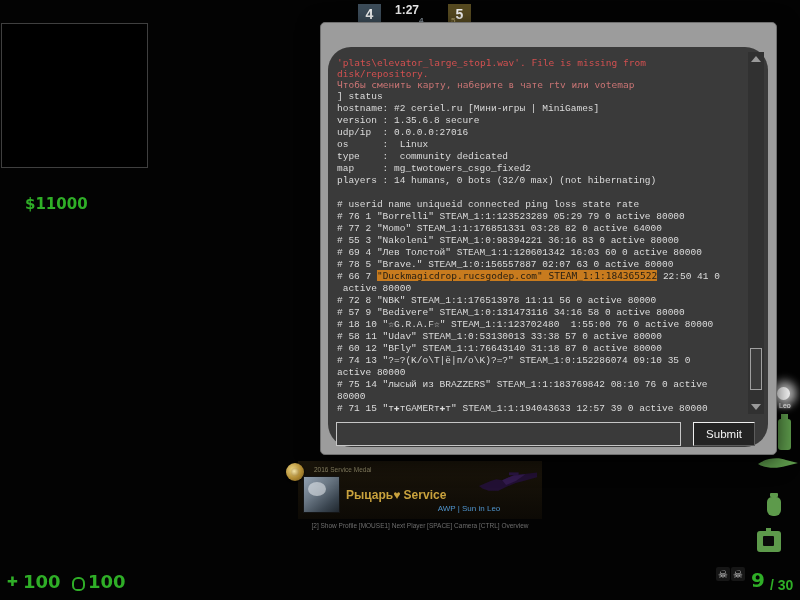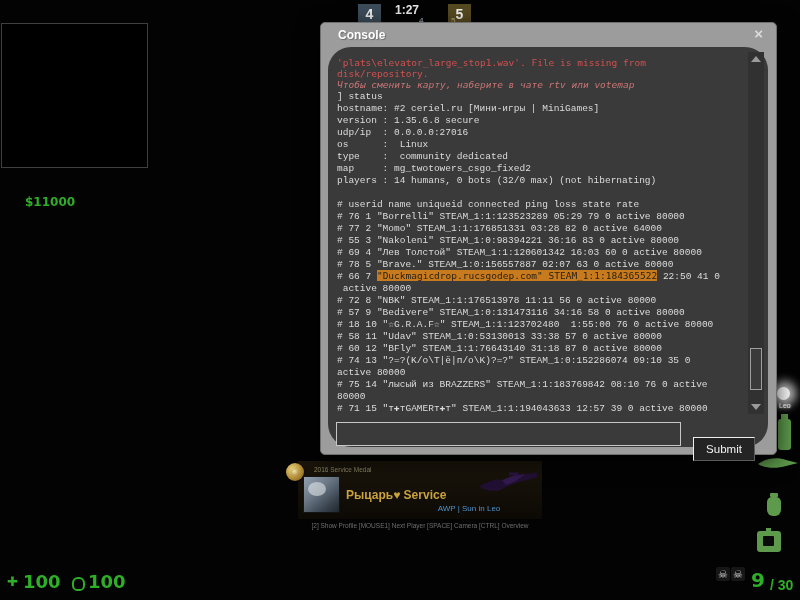--- a/index.html
+++ b/index.html
@@ -1,21 +1,21 @@
 <!DOCTYPE html>
 <html style="--hud-green: #2fae27; --name-gold: #c9a23d; --skin-blue: #4f94cc; --radio-blue: #bdd0e0; --error: #d25050; --notice: #c87474; --ctext: #dcdcdc; --hl-bg: #c87b1e; --hl-fg: #2a2113;"><head>
 <meta charset="utf-8">
 <style>
   html,body{margin:0;padding:0;background:#000;}
   .stage{position:relative;width:800px;height:600px;background:#030303;overflow:hidden;
          font-family:"Liberation Sans",sans-serif;}
 
   
   .radar{position:absolute;left:1px;top:23px;width:145px;height:143px;border:1px solid #3f3f3f;background:#000;}
-  .money{position:absolute;left:25px;top:195px;font-size:12px;font-weight:bold;color:var(--hud-green);
+  .money{position:absolute;left:25px;top:195px;font-size:15px;font-weight:bold;color:var(--hud-green);
          font-family:"DejaVu Sans",sans-serif;}
   .ct-badge{position:absolute;left:358px;top:4px;width:23px;height:21px;background:#3c4c59;
             color:#f2f2f2;font-weight:bold;font-size:14px;text-align:center;line-height:21px;}
   .t-badge{position:absolute;left:448px;top:4px;width:23px;height:21px;background:#564a20;
            color:#f2f2f2;font-weight:bold;font-size:14px;text-align:center;line-height:21px;}
   .timer{position:absolute;left:388px;top:3px;width:38px;text-align:center;color:#e8e8e8;
          font-weight:bold;font-size:12px;}
   .alive-ct{position:absolute;left:419px;top:16px;font-size:8px;font-weight:bold;color:#8b97a1;}
   .alive-t{position:absolute;left:451px;top:16px;font-size:8px;font-weight:bold;color:#a3945f;}
 
@@ -75,34 +75,34 @@
                   border:1px solid #6f6f6f;border-radius:5px;box-sizing:border-box;
                   box-shadow:0 6px 22px rgba(0,0,0,.75);z-index:10;}
   .titlebar{position:relative;height:24px;}
   .title{position:absolute;left:17px;top:5px;font-size:12px;font-weight:bold;color:#fff;
          text-shadow:1px 1px 1px rgba(0,0,0,.3);}
   .close{position:absolute;right:13px;top:2px;font-size:15px;font-weight:bold;color:#d9dcde;cursor:pointer;}
   .panel{position:absolute;left:7px;right:8px;top:24px;bottom:7px;background:#3a3a3a;border-radius:23px;}
   .output{position:absolute;left:9px;top:10px;width:404px;height:357px;overflow:hidden;
           font-family:"DejaVu Sans Mono",monospace;font-size:9.5px;line-height:11px;white-space:pre;
           color:var(--ctext);}
-  .c-error{color:var(--error);} .c-notice{color:var(--notice);font-style:italic;} .c-text{color:var(--ctext);font-family:Liberation Mono, monospace;}
+  .c-error{color:var(--error);} .c-notice{color:var(--notice);} .c-text{color:var(--ctext);font-family:Liberation Mono, monospace;}
   .c-hl{background:var(--hl-bg);color:var(--hl-fg);}
   .scrollbar{position:absolute;right:4px;top:5px;width:16px;height:362px;background:#313131;}
   .sb-up{position:absolute;top:4px;left:3px;width:0;height:0;
          border-left:5px solid transparent;border-right:5px solid transparent;border-bottom:6px solid #9a9a9a;}
   .sb-down{position:absolute;bottom:4px;left:3px;width:0;height:0;
            border-left:5px solid transparent;border-right:5px solid transparent;border-top:6px solid #9a9a9a;}
   .sb-thumb{position:absolute;left:2px;top:296px;width:10px;height:40px;border:1px solid #9f9f9f;background:#3a3a3a;}
   .cmd{position:absolute;left:8px;top:375px;width:345px;height:24px;box-sizing:border-box;
        background:#3a3a3a;border:1px solid #c6c6c6;color:#e8e8e8;
        font-family:"DejaVu Sans Mono",monospace;font-size:11px;padding:0 4px;outline:none;}
   .submit{position:absolute;left:365px;top:375px;width:62px;height:24px;background:#242424;
           border:1px solid;border-color:#efefef #5c5c5c #5c5c5c #efefef;color:#f2f2f2;
-          font-size:11.5px;font-family:"Liberation Sans",sans-serif;cursor:pointer;margin-top:15px;}
+          font-size:11.5px;font-family:"Liberation Sans",sans-serif;cursor:pointer;}
 </style>
 </head>
 <body>
 
 <div class="stage">
 
   <div class="radar"></div>
   <div class="money">$11000</div>
 
   <div class="ct-badge">4</div>
@@ -145,24 +145,20 @@
         <polygon points="2,16 14,11 20,9 26,10 38,5 62,2 62,7 48,11 40,13 30,17 22,21 12,21 6,19" fill="#221034"></polygon>
         <polygon points="26,10 38,5 50,4 40,11 30,15" fill="#321a4e"></polygon>
         <rect x="33" y="2" width="10" height="3" fill="#2a1542"></rect>
       </svg>
     </div>
     <div class="spec-skin">AWP | Sun in Leo</div>
   </div>
   <div class="spec-hints">[2] Show Profile  [MOUSE1] Next Player [SPACE] Camera  [CTRL] Overview</div>
 
   <div class="console-window">
-    <div class="titlebar">
-      <span class="title">Console</span>
-      <span class="close">×</span>
-    </div>
     <div class="panel">
       <div class="output"><div><span class="c-error">'plats\elevator_large_stop1.wav'. File is missing from</span></div><div><span class="c-error">disk/repository.</span></div><div><span class="c-notice">Чтобы сменить карту, наберите в чате rtv или votemap</span></div><div><span class="c-text">] status</span></div><div><span class="c-text">hostname: #2 ceriel.ru [Мини-игры | MiniGames]</span></div><div><span class="c-text">version : 1.35.6.8 secure</span></div><div><span class="c-text">udp/ip  : 0.0.0.0:27016</span></div><div><span class="c-text">os      :  Linux</span></div><div><span class="c-text">type    :  community dedicated</span></div><div><span class="c-text">map     : mg_twotowers_csgo_fixed2</span></div><div><span class="c-text">players : 14 humans, 0 bots (32/0 max) (not hibernating)</span></div><div><span class="c-text">&nbsp;</span></div><div><span class="c-text"># userid name uniqueid connected ping loss state rate</span></div><div><span class="c-text"># 76 1 "Borrelli" STEAM_1:1:123523289 05:29 79 0 active 80000</span></div><div><span class="c-text"># 77 2 "Momo" STEAM_1:1:176851331 03:28 82 0 active 64000</span></div><div><span class="c-text"># 55 3 "Nakoleni" STEAM_1:0:98394221 36:16 83 0 active 80000</span></div><div><span class="c-text"># 69 4 "Лев Толстой" STEAM_1:1:120601342 16:03 60 0 active 80000</span></div><div><span class="c-text"># 78 5 "Brave." STEAM_1:0:156557887 02:07 63 0 active 80000</span></div><div><span class="c-text"># 66 7 </span><span class="c-hl">"Duckmagicdrop.rucsgodep.com" STEAM_1:1:184365522</span><span class="c-text"> 22:50 41 0</span></div><div><span class="c-text"> active 80000</span></div><div><span class="c-text"># 72 8 "NBK" STEAM_1:1:176513978 11:11 56 0 active 80000</span></div><div><span class="c-text"># 57 9 "Bedivere" STEAM_1:0:131473116 34:16 58 0 active 80000</span></div><div><span class="c-text"># 18 10 "☆G.R.A.F☆" STEAM_1:1:123702480  1:55:00 76 0 active 80000</span></div><div><span class="c-text"># 58 11 "Udav" STEAM_1:0:53130013 33:38 57 0 active 80000</span></div><div><span class="c-text"># 60 12 "BFly" STEAM_1:1:76643140 31:18 87 0 active 80000</span></div><div><span class="c-text"># 74 13 "?=?(K/o\T|ё|п/o\K)?=?" STEAM_1:0:152286074 09:10 35 0</span></div><div><span class="c-text">active 80000</span></div><div><span class="c-text"># 75 14 "лысый из BRAZZERS" STEAM_1:1:183769842 08:10 76 0 active</span></div><div><span class="c-text">80000</span></div><div><span class="c-text"># 71 15 "т✚тGAMERт✚т" STEAM_1:1:194043633 12:57 39 0 active 80000</span></div><div><span class="c-text">#end</span></div><div><span class="c-text">Player: Brave. - Damage Given</span></div></div>
       <div class="scrollbar">
         <div class="sb-up"></div>
         <div class="sb-thumb"></div>
         <div class="sb-down"></div>
       </div>
       <input class="cmd" value="" style="">
       <button class="submit">Submit</button>
     </div>

